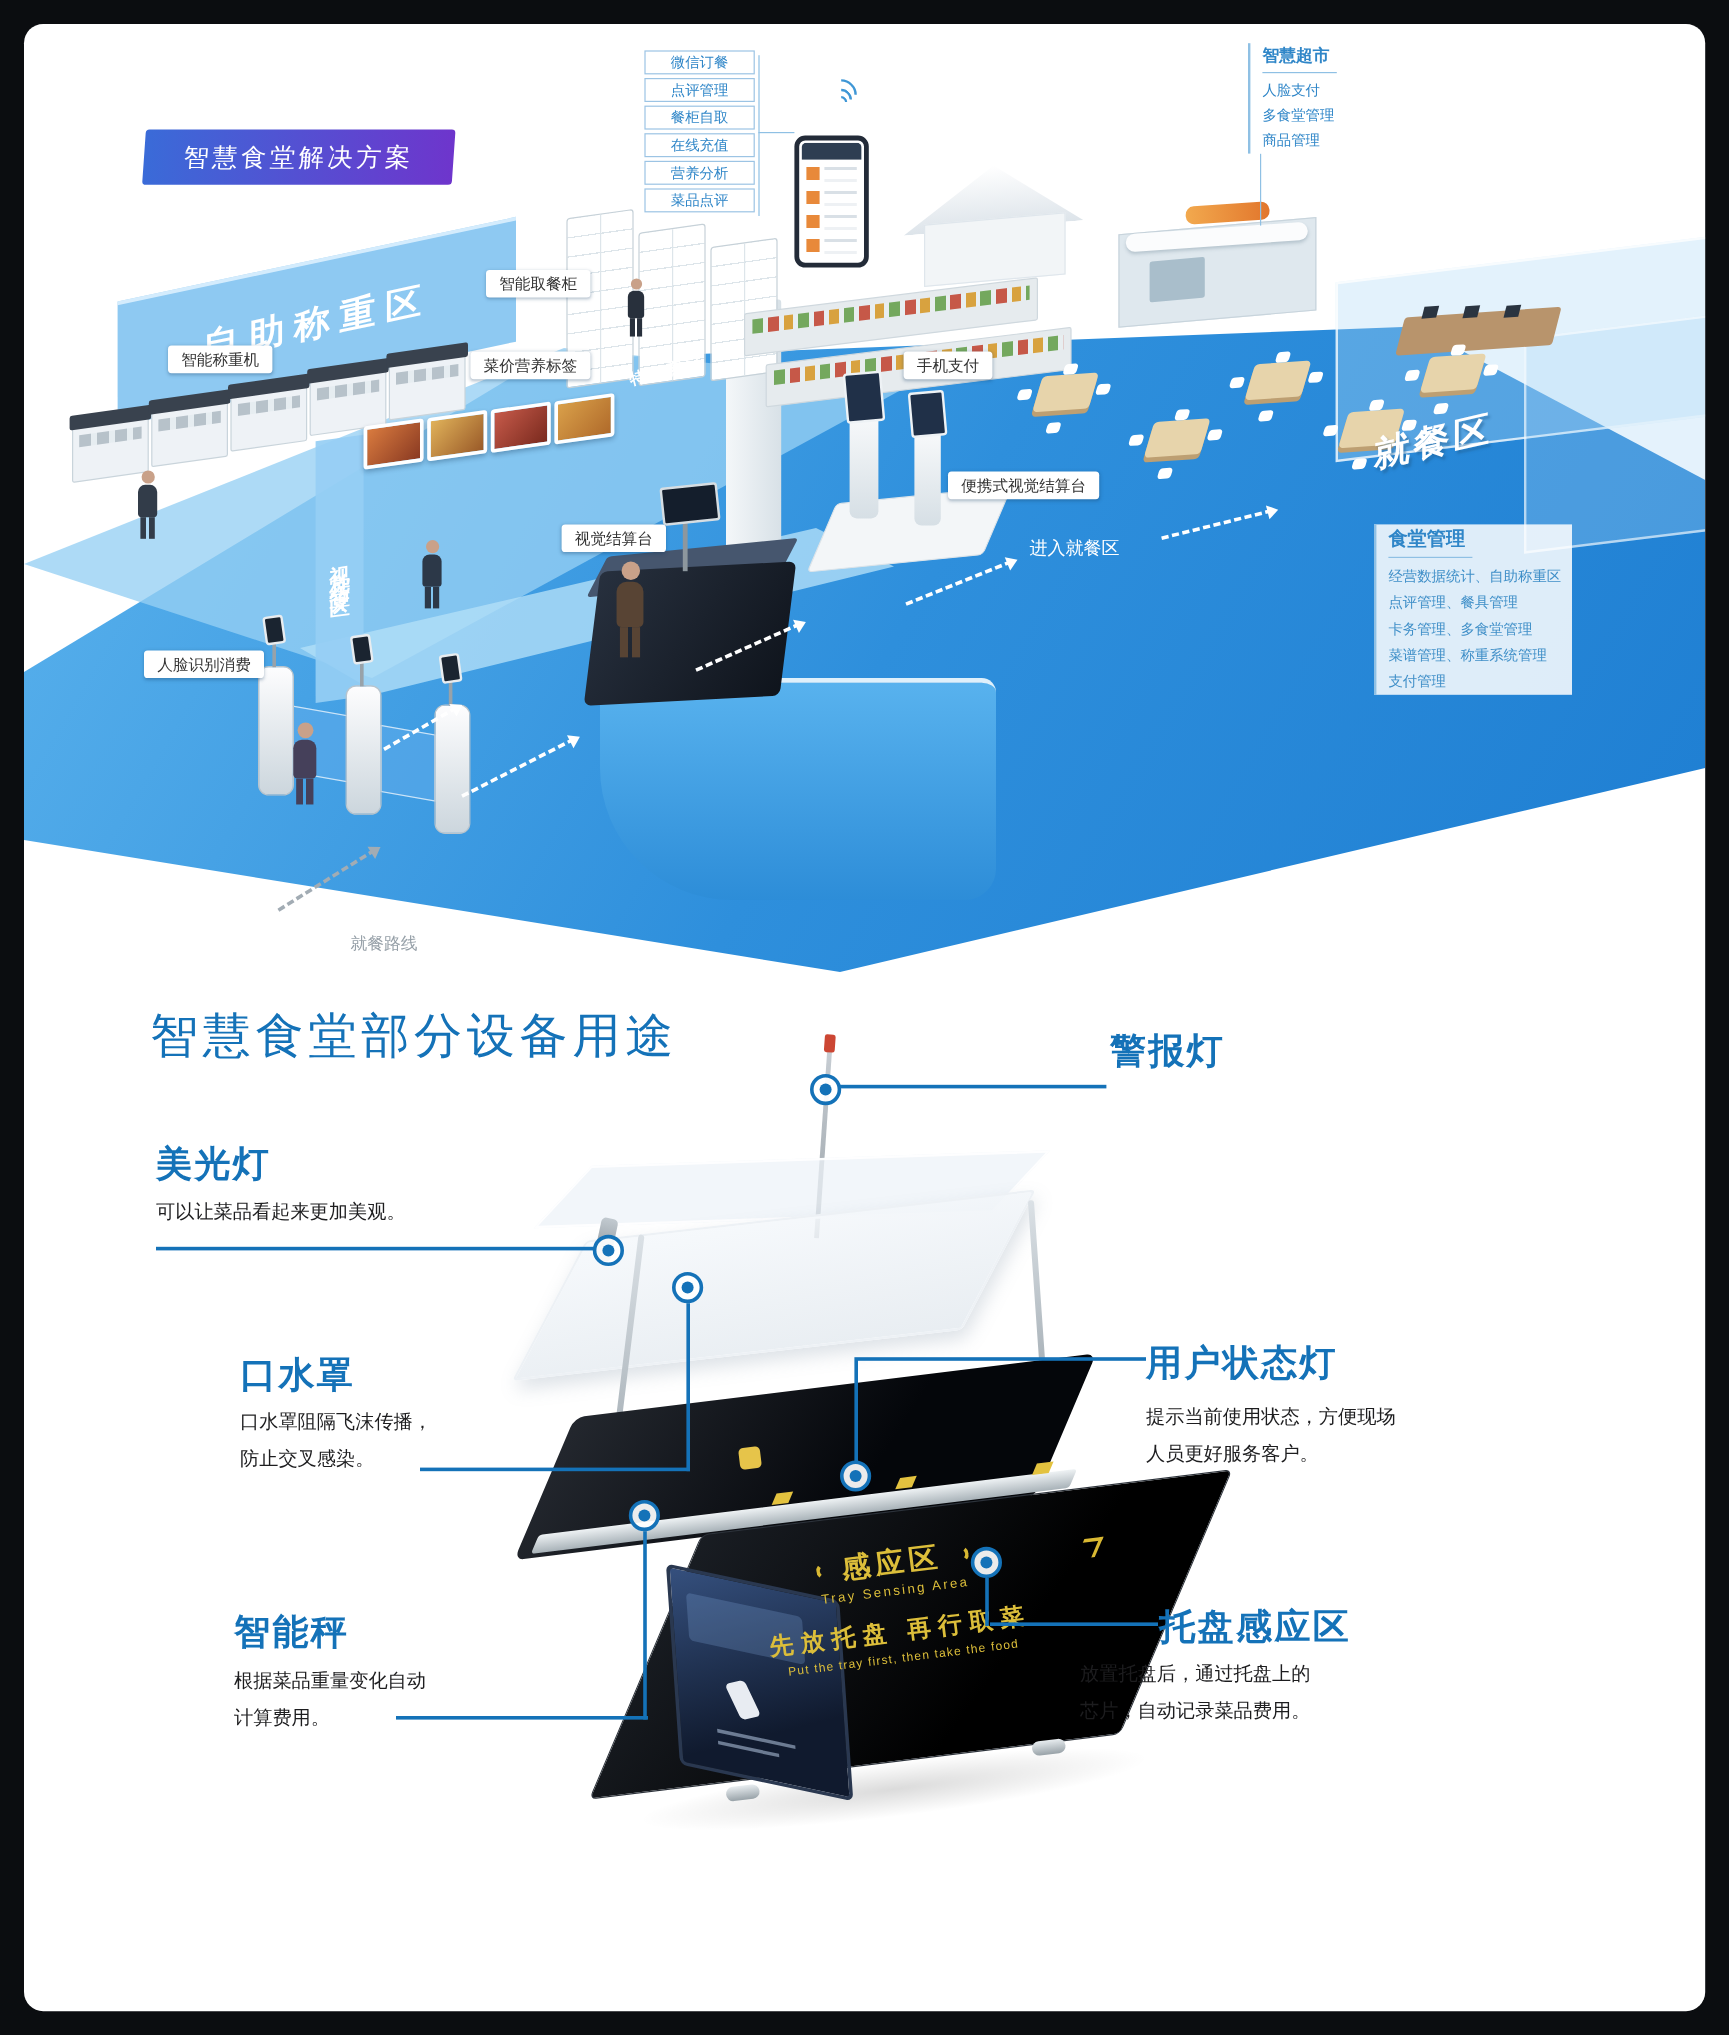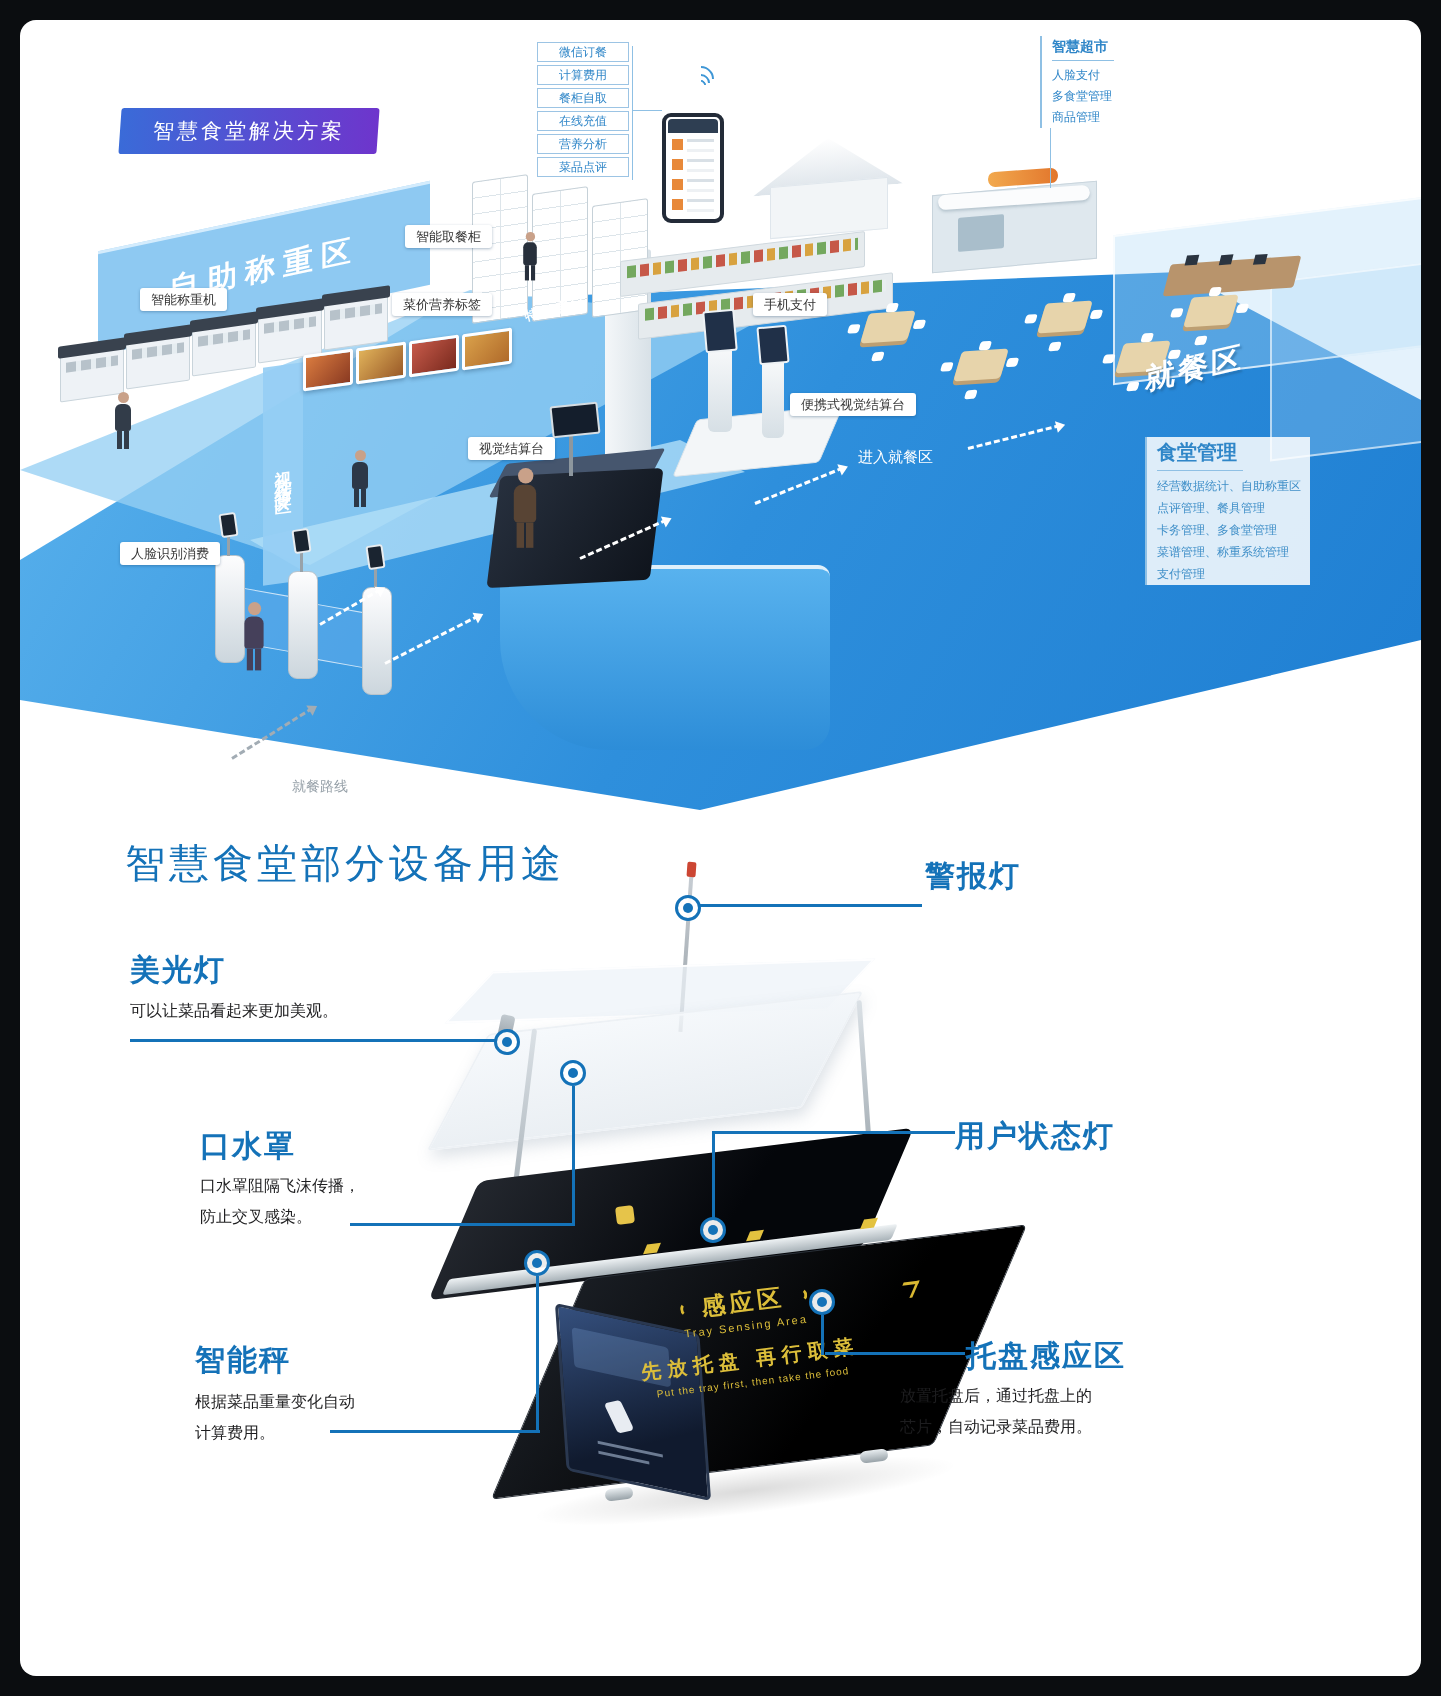--- a/index.html
+++ b/index.html
@@ -17,21 +17,21 @@
   .walkway{position:absolute;inset:0;z-index:3;background:rgba(178,222,248,.8);
     clip-path:polygon(230px 520px,660px 420px,725px 452px,295px 558px)}
   .roundwall{position:absolute;left:480px;top:545px;width:330px;height:185px;z-index:4;
     background:linear-gradient(#58b2ee,#2d8dd8);border-radius:12px 12px 26px 110px;border-top:4px solid #dff0fb}
   .pill{position:absolute;background:#fff;color:#333;font-size:13px;line-height:1;padding:5px 11px;border-radius:3px;
     box-shadow:0 1px 3px rgba(20,60,100,.35);white-space:nowrap;z-index:30}
   .ftag{width:92px;height:20px;border:1px solid #9cc4e4;color:#2f86c8;font-size:12px;line-height:18px;text-align:center;background:#fff;margin-bottom:3px}
   .bluebox{position:absolute;border-left:2px solid #8fc0e4;padding-left:10px;color:#2f86c8;background:rgba(255,255,255,.85);z-index:32}
   .bb-title{font-size:14px;font-weight:bold;border-bottom:1px solid #8fc0e4;padding:2px 6px 4px 0;margin-bottom:4px;display:inline-block;white-space:nowrap}
   .bb-item{font-size:12px;line-height:21px;white-space:nowrap}
-  .mgmt .bb-title{font-size:20px}
+  .mgmt .bb-title{font-size:16px}
   .mgmt .bb-item{line-height:22px;color:#3f8fc8}
   .thin{position:absolute;background:#8fc0e4;z-index:31}
   .dash{position:absolute;height:0;border-top:3px dashed #fff;transform-origin:left center;z-index:25}
   .dash::after{content:'';position:absolute;right:-11px;top:-7px;border:6px solid transparent;border-left:9px solid #fff}
   .dash.gray{border-top-color:#a2acb4}
   .dash.gray::after{border-left-color:#a2acb4}
   .person{position:absolute;z-index:22;transform-origin:top center}
   .person .ph{width:11px;height:11px;border-radius:50%;background:#c9a189;margin:0 auto 1px}
   .person .pb{width:16px;height:27px;border-radius:6px 6px 3px 3px;background:currentColor}
   .person .pl{width:12px;height:18px;margin:0 auto;background:linear-gradient(90deg,currentColor 42%,rgba(0,0,0,0) 42% 58%,currentColor 58%)}
@@ -191,21 +191,21 @@
     <div class="pill" style="left:448px;top:417px">视觉结算台</div>
     <div class="pill" style="left:770px;top:373px">便携式视觉结算台</div>
     <div class="pill" style="left:100px;top:522px">人脸识别消费</div>
 
     <div class="abs" style="left:100px;top:88px;width:258px;height:46px;background:linear-gradient(90deg,#3a6bd8,#6e35cc);transform:skewX(-4deg);border-radius:3px;z-index:35;display:flex;align-items:center;justify-content:center">
       <span style="color:#fff;font-size:21px;letter-spacing:3px">智慧食堂解决方案</span>
     </div>
 
     <div class="abs" style="left:517px;top:22px;z-index:34">
       <div class="ftag">微信订餐</div>
-      <div class="ftag">计算费用</div>
+      <div class="ftag">点评管理</div>
       <div class="ftag">餐柜自取</div>
       <div class="ftag">在线充值</div>
       <div class="ftag">营养分析</div>
       <div class="ftag">菜品点评</div>
     </div>
     <div class="thin" style="left:612px;top:26px;width:1px;height:134px"></div>
     <div class="thin" style="left:612px;top:90px;width:30px;height:1px"></div>
     <div class="phone">
       <div class="scr">
           <div class="lines"></div>
@@ -291,20 +291,22 @@
   <div class="cline" style="left:805px;top:1332px;width:140px;height:3px"></div>
   <div class="cline" style="left:801px;top:1295px;width:3px;height:40px"></div>
 
   <div class="ct" style="left:905px;top:836px">警报灯</div>
   <div class="ct" style="left:110px;top:930px">美光灯</div>
   <div class="cd" style="left:110px;top:975px">可以让菜品看起来更加美观。</div>
   <div class="ct" style="left:180px;top:1106px">口水罩</div>
   <div class="cd" style="left:180px;top:1150px">口水罩阻隔飞沫传播，
 防止交叉感染。</div>
   <div class="ct" style="left:935px;top:1096px">用户状态灯</div>
+  <div class="cd" style="left:935px;top:1146px">提示当前使用状态，方便现场
+人员更好服务客户。</div>
   <div class="ct" style="left:175px;top:1320px">智能秤</div>
   <div class="cd" style="left:175px;top:1366px">根据菜品重量变化自动
 计算费用。</div>
   <div class="ct" style="left:946px;top:1316px">托盘感应区</div>
   <div class="cd" style="left:880px;top:1360px">放置托盘后，通过托盘上的
 芯片，自动记录菜品费用。</div>
 
 </div>
 
 </body></html>

